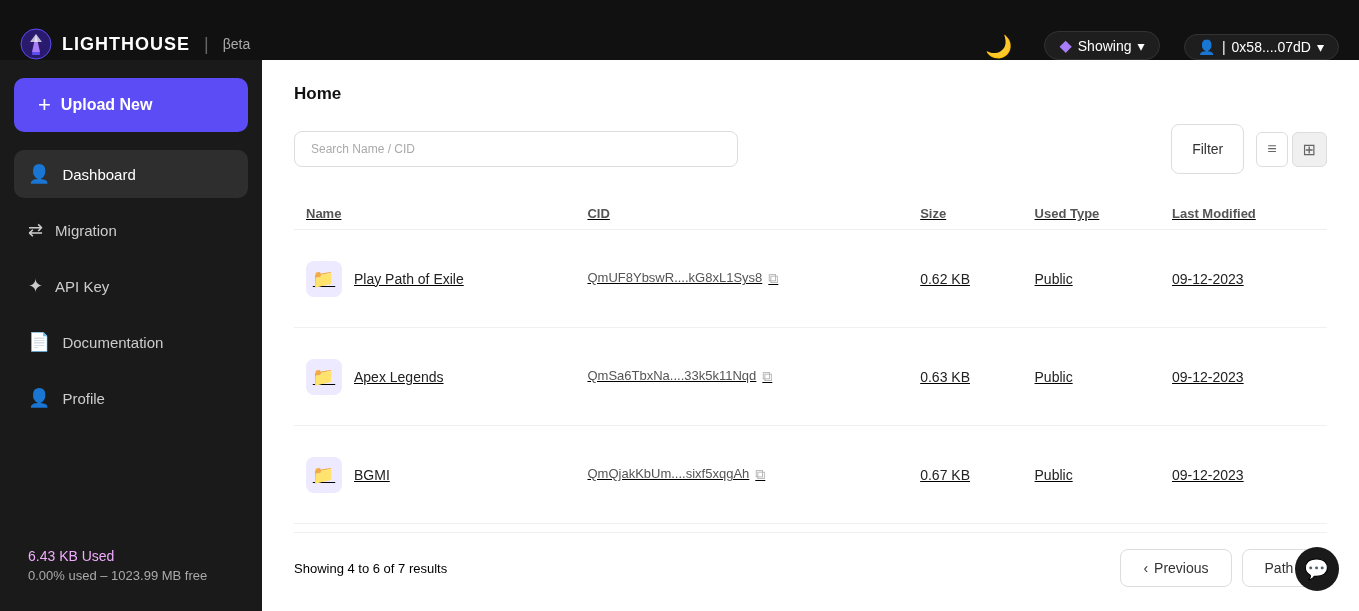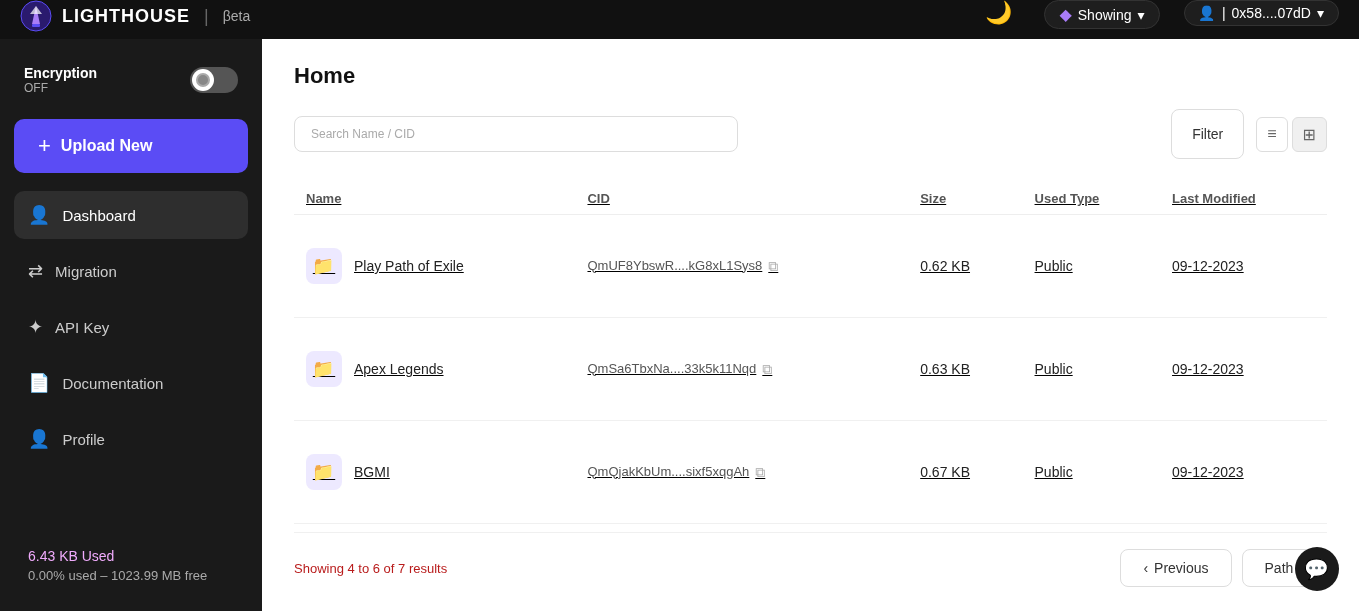--- a/index.html
+++ b/index.html
@@ -3,23 +3,23 @@
   <meta charset="utf-8">
   <style>
     * { box-sizing: border-box; margin: 0; padding: 0; }
     body { font-family: -apple-system, BlinkMacSystemFont, 'Segoe UI', sans-serif; background: #f5f5f5; display: flex; flex-direction: column; height: 611px; width: 1359px; overflow: hidden; }
 
     
     .topnav {
       background: #111;
       color: #fff;
       display: flex;
-      align-items: flex-start;
+      align-items: flex-end;
       padding: 0 20px;
-      height: 39px;
+      height: 60px;
       flex-shrink: 0;
       gap: 16px;
     }
     .topnav-logo {
       display: flex;
       align-items: center;
       gap: 10px;
     }
     .logo-icon {
       width: 32px;
@@ -201,21 +201,21 @@
     
     .content {
       flex: 1;
       background: #fff;
       display: flex;
       flex-direction: column;
       padding: 24px 32px;
       overflow: hidden;
     }
     .page-title {
-      font-size: 22px;
+      font-size: 17px;
       font-weight: 700;
       color: #111;
       margin-bottom: 20px;
     }
 
     .toolbar {
       display: flex;
       align-items: center;
       gap: 12px;
       margin-bottom: 24px;
@@ -318,21 +318,21 @@
     .pagination-bar {
       display: flex;
       align-items: center;
       justify-content: space-between;
       padding-top: 16px;
       border-top: 1px solid #f0f0f0;
       margin-top: 8px;
     }
     .pagination-info {
       font-size: 13px;
-      color: #b91c1c;
+      color: #000000;
     }
     .pagination-btns {
       display: flex;
       gap: 10px;
     }
     .page-btn {
       border: 1px solid #ddd;
       background: #fff;
       border-radius: 8px;
       padding: 10px 22px;
@@ -391,29 +391,20 @@
     <span> | </span>
     <span>0x58....07dD</span>
     <span>▾</span>
   </div>
 </nav>
 
 <div class="main-layout">
 
   <aside class="sidebar">
 
-    <div class="encryption-row">
-      <div>
-        <div class="encryption-label">Encryption</div>
-        <div class="encryption-off">OFF</div>
-      </div>
-      <div class="toggle-switch">
-        <div class="toggle-knob"></div>
-      </div>
-    </div>
 
     <button class="upload-btn">
       <span class="plus-icon">+</span>
       <span>Upload New</span>
     </button>
 
     <div class="nav-item active">
       <span class="nav-icon">👤</span>
       <span>Dashboard</span>
     </div>

